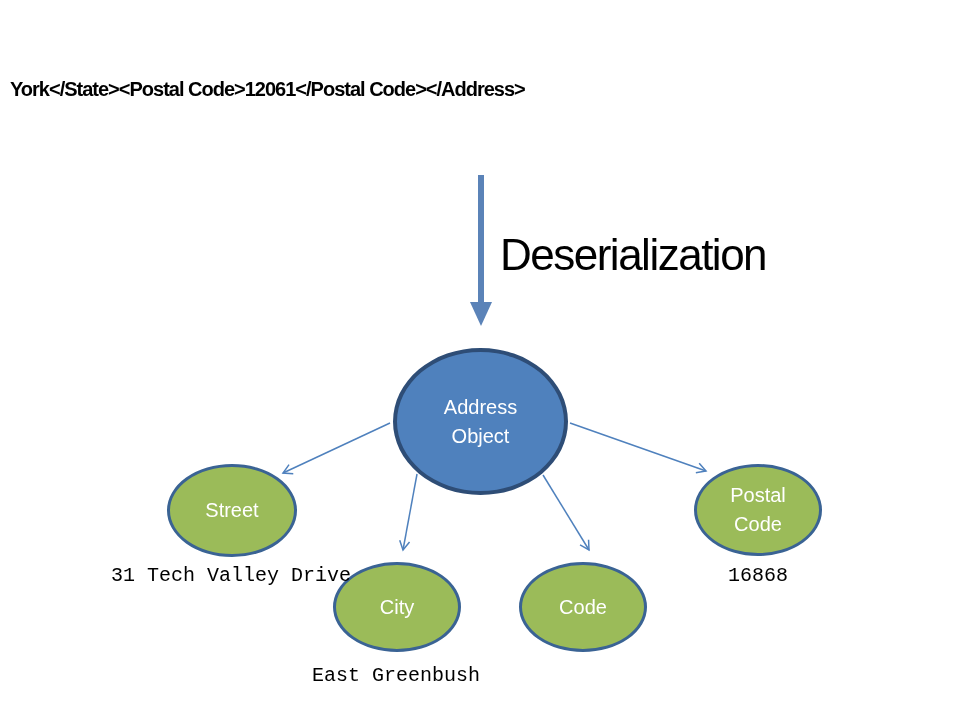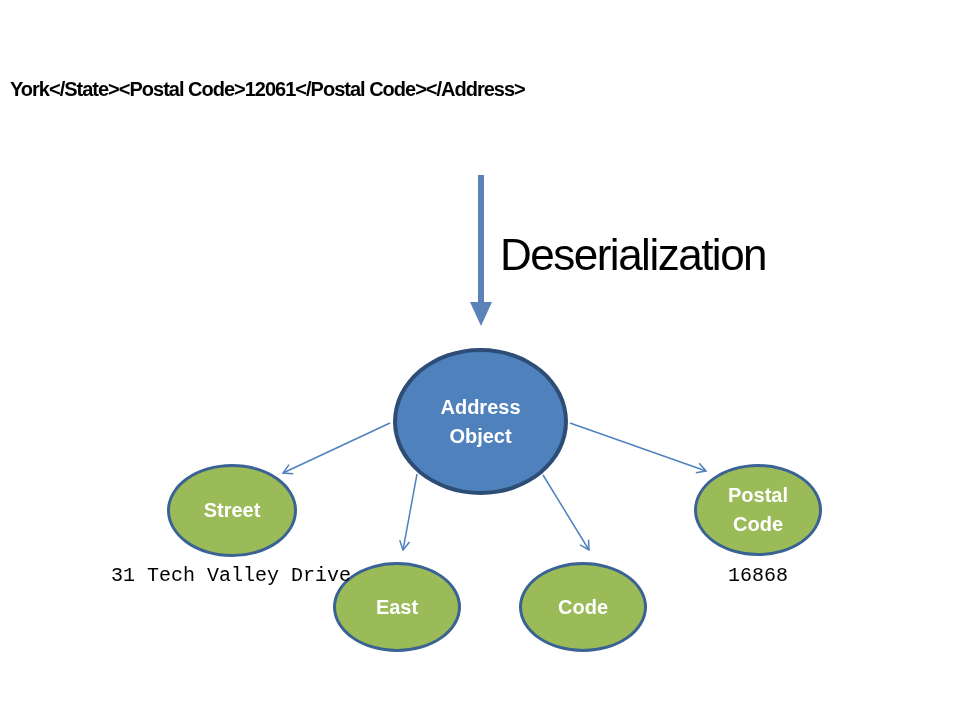--- a/index.html
+++ b/index.html
@@ -50,21 +50,20 @@
   .node {
     position: absolute;
     border-radius: 50%;
     display: flex;
     align-items: center;
     justify-content: center;
     text-align: center;
     color: var(--node_text_white);
     font-size: 20px;
     line-height: 1.45;
-    font-weight: bold;
   }
   .node-root {
     left: 393px; top: 348px;
     width: 175px; height: 147px;
     background: var(--node_blue_fill);
     border: 4px solid var(--node_blue_border);
   }
   .node-root .node-label { padding: 0 26px; }
   .node-green {
     background: var(--node_green_fill);
@@ -119,25 +118,26 @@
   <div class="process-label">Deserialization</div>
 
   <div class="node node-root">
     <span class="node-label">Address Object</span>
   </div>
 
   <div class="node node-green node-street">
     <span class="node-label">Street</span>
   </div>
   <div class="node node-green node-city">
-    <span class="node-label">East</span>
+    <span class="node-label">City</span>
   </div>
   <div class="node node-green node-state">
     <span class="node-label">Code</span>
   </div>
   <div class="node node-green node-postal">
     <span class="node-label">Postal Code</span>
   </div>
 
   <div class="value-label value-street">31 Tech Valley Drive</div>
+  <div class="value-label value-city">East Greenbush</div>
   <div class="value-label value-postal">16868</div>
 
 </div>
 
 </body></html>

